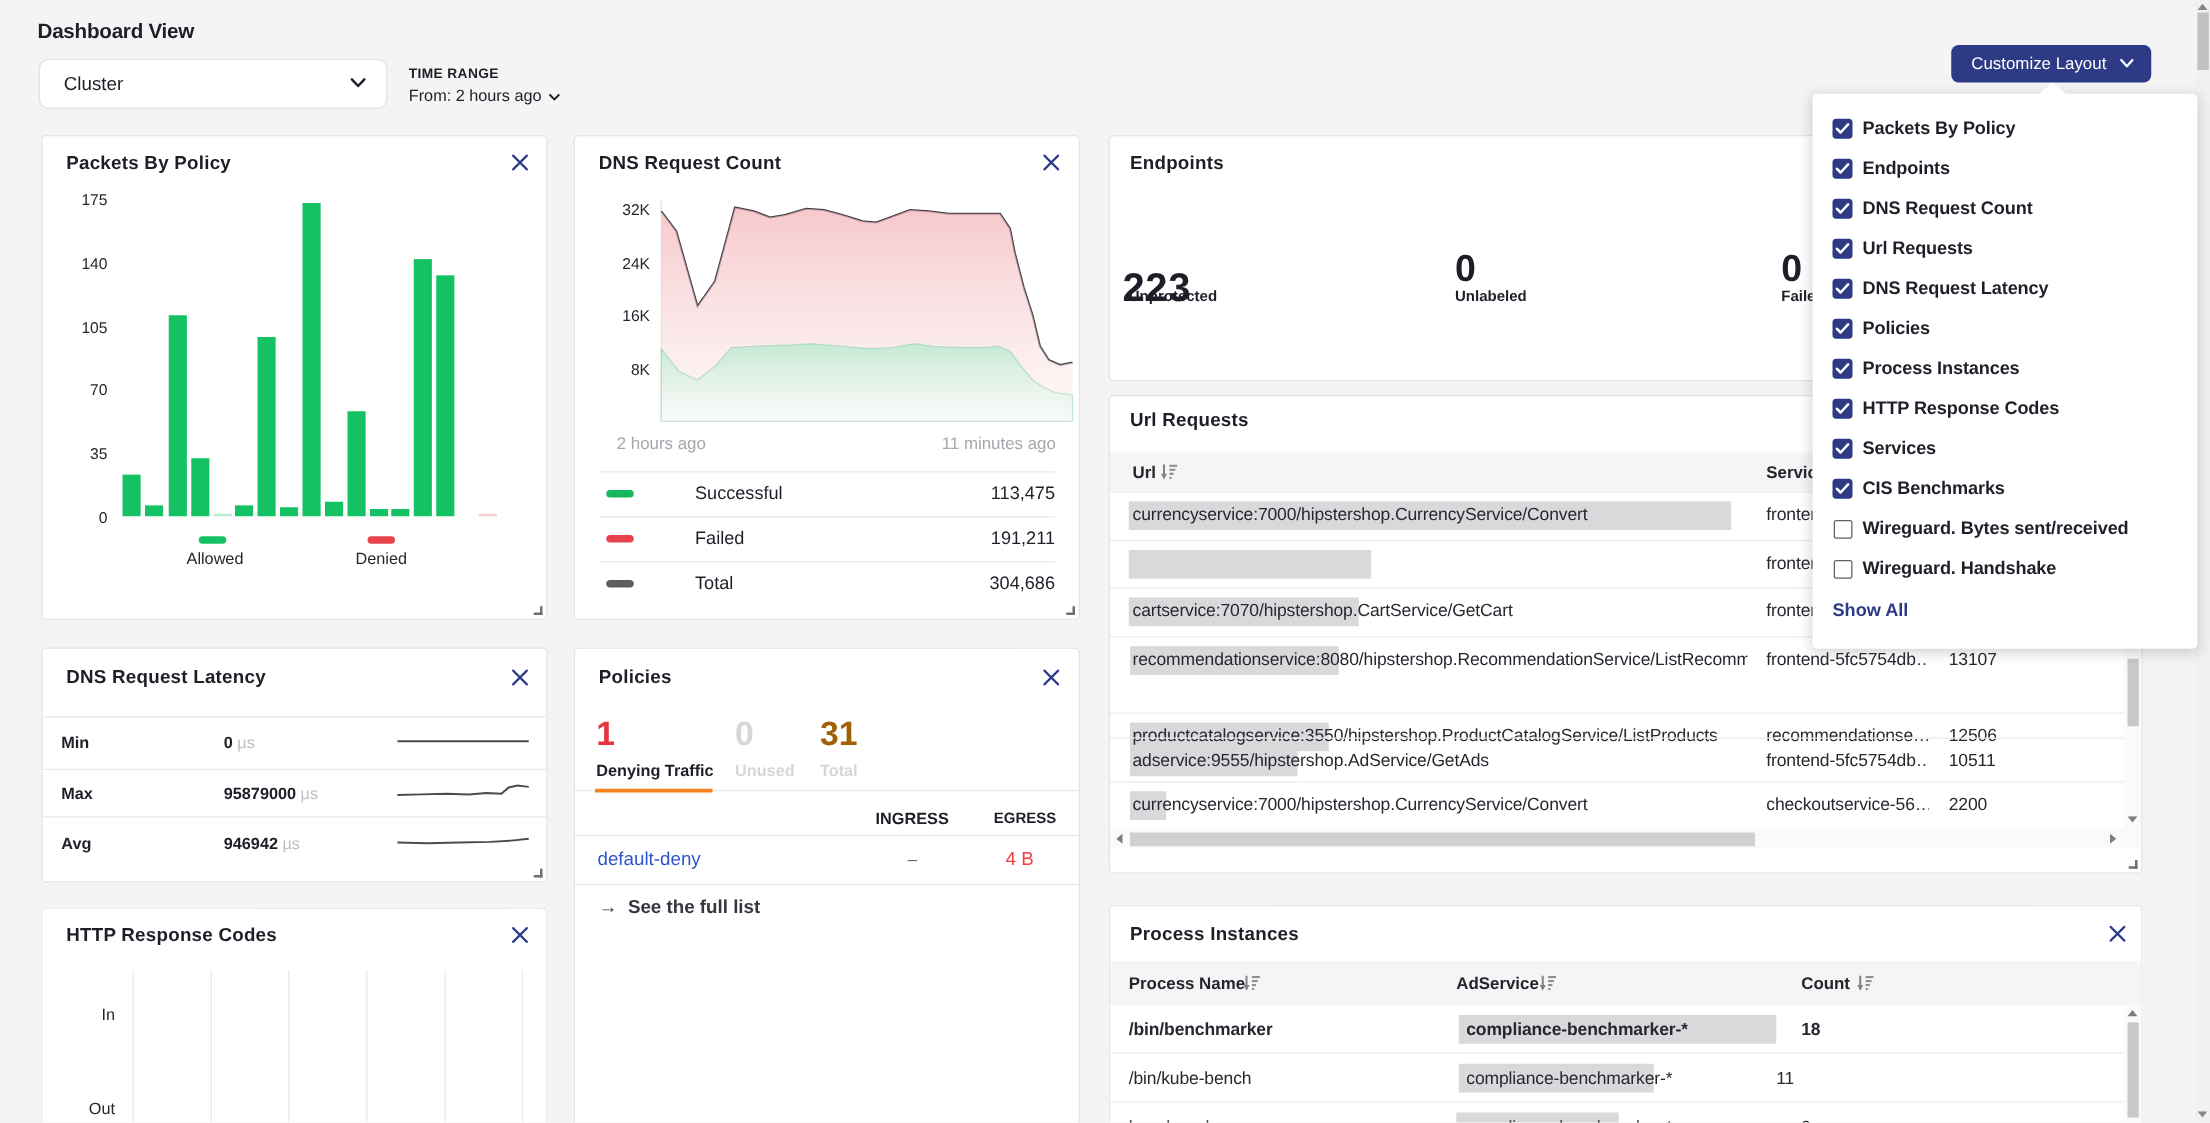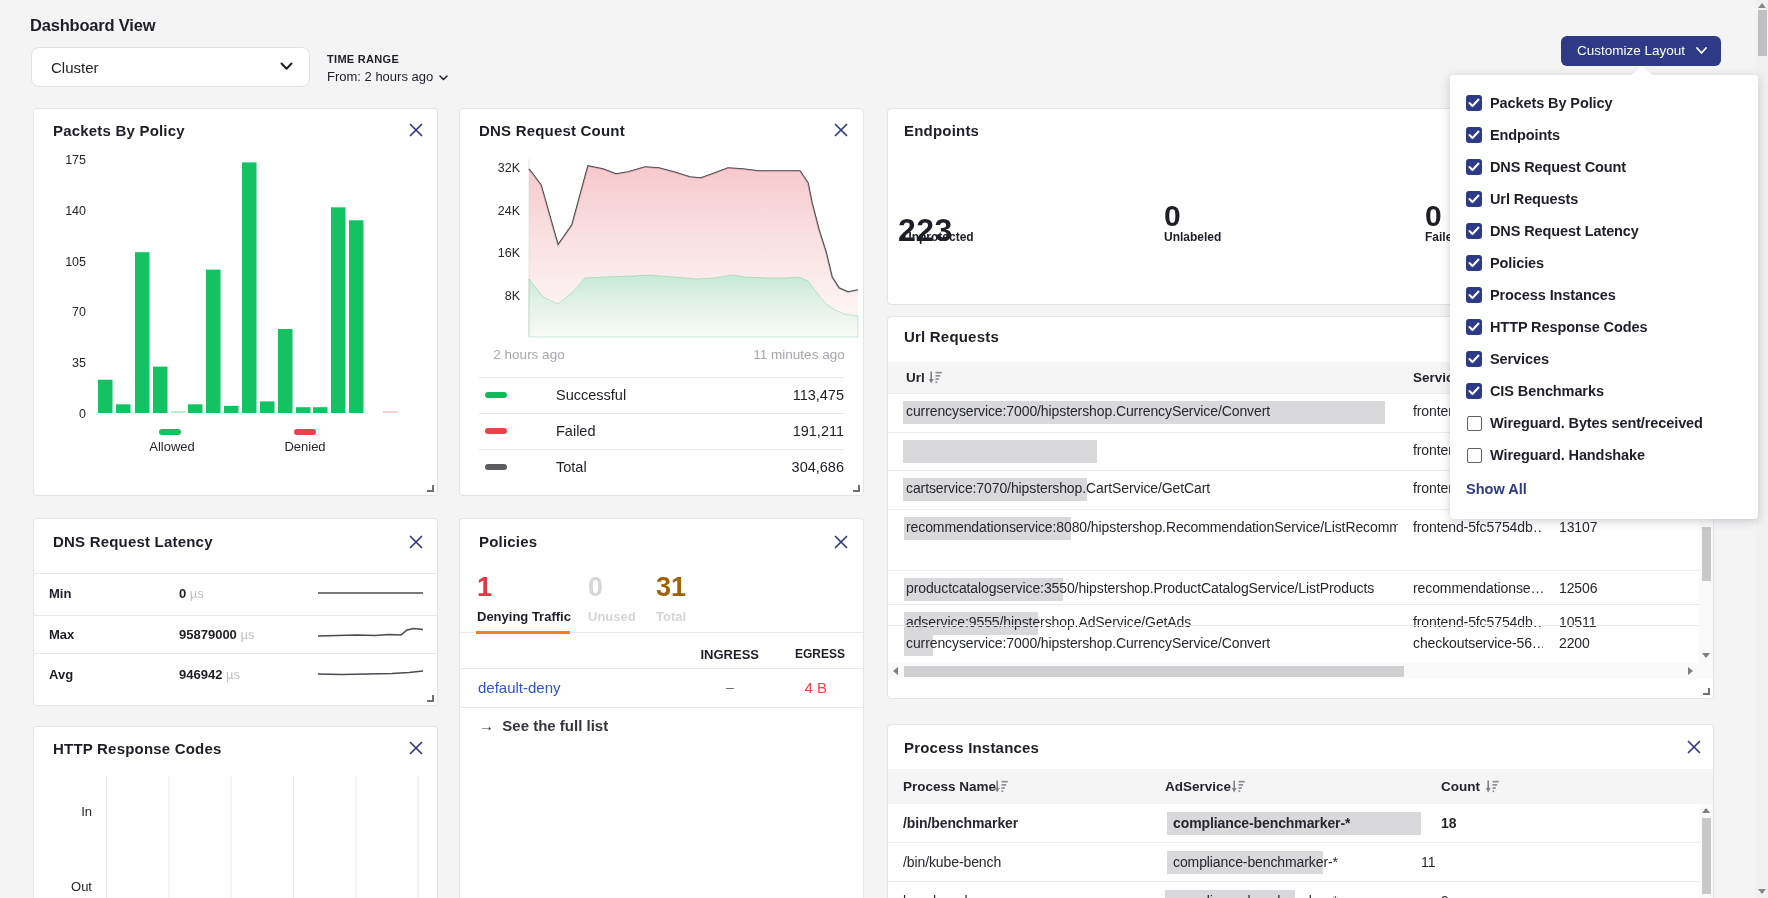--- a/index.html
+++ b/index.html
@@ -246,21 +246,21 @@
     <span class="ucell" style="left:18px;width:492px;">recommendationservice:8080/hipstershop.RecommendationService/ListRecomm…</span>
     <span class="ucell" style="left:525px;width:130px;">frontend-5fc5754db…</span>
     <span class="ucell" style="left:671px;">13107</span>
   </div>
   <div class="urow" style="top:213px;margin-top:40px;">
     <div class="hl" style="left:16px;width:159px;"></div>
     <span class="ucell" style="left:18px;width:492px;">productcatalogservice:3550/hipstershop.ProductCatalogService/ListProducts</span>
     <span class="ucell" style="left:525px;width:130px;">recommendationse…</span>
     <span class="ucell" style="left:671px;">12506</span>
   </div>
-  <div class="urow" style="top:287px;text-decoration:underline;">
+  <div class="urow" style="top:273px;text-decoration:underline;">
     <div class="hl" style="left:16px;width:134px;"></div>
     <span class="ucell" style="left:18px;width:492px;">adservice:9555/hipstershop.AdService/GetAds</span>
     <span class="ucell" style="left:525px;width:130px;">frontend-5fc5754db…</span>
     <span class="ucell" style="left:671px;">10511</span>
   </div>
   <div class="urow" style="top:308.2px;border-bottom:1px solid #e9e9eb;">
     <div class="hl" style="left:16px;width:29px;"></div>
     <span class="ucell" style="left:18px;width:492px;">currencyservice:7000/hipstershop.CurrencyService/Convert</span>
     <span class="ucell" style="left:525px;width:130px;">checkoutservice-56…</span>
     <span class="ucell" style="left:671px;">2200</span>

